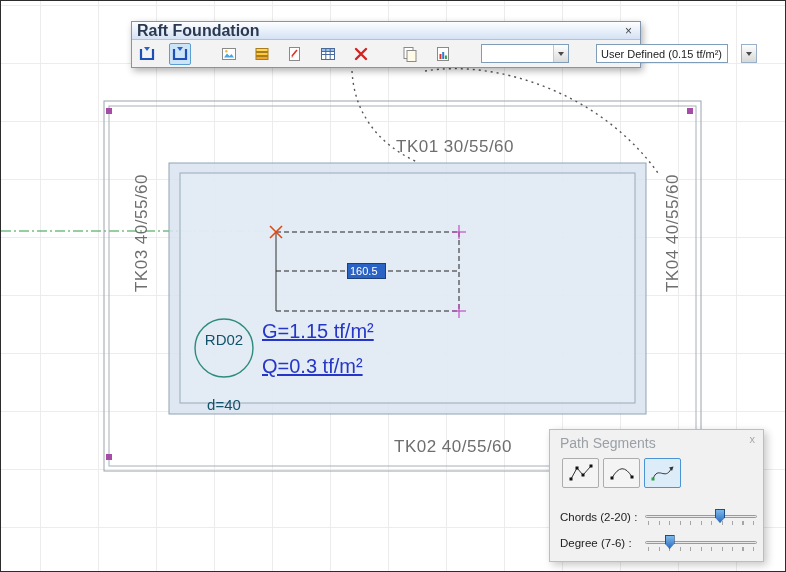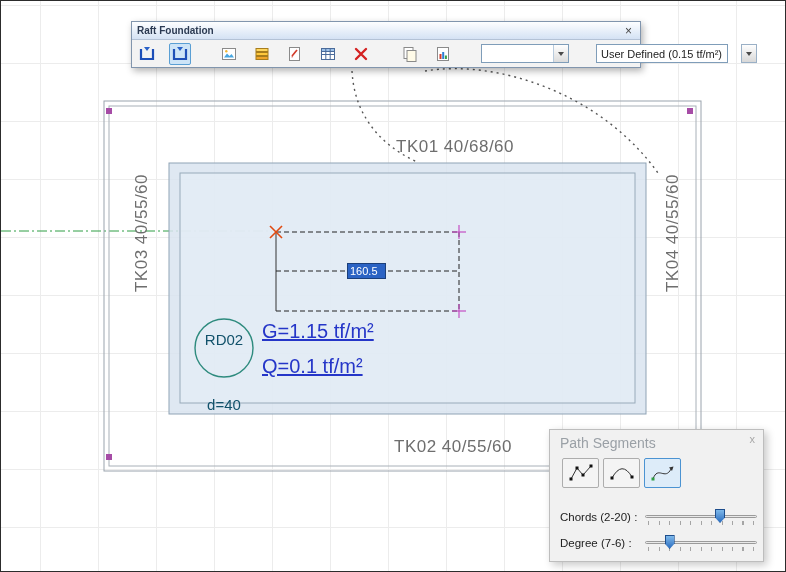--- a/index.html
+++ b/index.html
@@ -30,21 +30,21 @@
   .toolbar{
     position:absolute;left:130px;top:20px;width:510px;
     border:1px solid #8195ad;background:#f3f3f3;
     box-shadow:2px 3px 7px rgba(0,0,0,.3);
   }
   .tb-title{
     height:18px;display:flex;align-items:center;
     background:linear-gradient(#fdfeff,#d4e2f4);
     border-bottom:1px solid #b3c2d6;padding:0 5px;
   }
-  .tb-title-text{font-size:10px;font-weight:bold;color:#2b3a52;flex:1;}
+  .tb-title-text{font-size:16px;font-weight:bold;color:#2b3a52;flex:1;}
   .tb-close{font-size:12px;color:#444;line-height:12px;padding:0 3px;cursor:default;}
   .tb-body{height:27px;display:flex;align-items:center;padding:0 4px;gap:11px;}
   .tbicon{width:22px;height:22px;display:flex;align-items:center;justify-content:center;
     border:1px solid transparent;border-radius:2px;flex:0 0 auto;}
   .tbicon.sel{background:#cde4f7;border-color:#5a9fd4;}
   .tb-gap{width:5px;flex:0 0 auto;}
   .combo{height:19px;background:#fff;border:1px solid #7f9db9;display:flex;align-items:center;
     font-size:11px;color:#222;flex:0 0 auto;}
   .combo .val{flex:1;padding:0 4px;white-space:nowrap;overflow:hidden;}
   .combo .arrow-box{width:15px;height:100%;border-left:1px solid #b9cbdd;
@@ -119,27 +119,27 @@
     </g>
 
     <circle cx="223" cy="347" r="29" fill="none" stroke="#2e8b7e" stroke-width="1.4"></circle>
 
     <g fill="none" stroke="#555" stroke-width="1.4" stroke-dasharray="2 4">
       <path d="M351 70 C 353 110, 375 142, 416 161"></path>
       <path d="M424 70 C 495 58, 600 92, 657 172"></path>
     </g>
   </svg>
 
-  <div class="cad-label" style="left:395px;top:136px;">TK01 40/68/60</div>
+  <div class="cad-label" style="left:395px;top:136px;">TK01 30/55/60</div>
   <div class="cad-label" style="left:393px;top:436px;">TK02 40/55/60</div>
   <div class="cad-label vert" style="left:80px;top:222px;">TK03 40/55/60</div>
   <div class="cad-label vert" style="left:611px;top:222px;">TK04 40/55/60</div>
 
   <div class="load-text" style="left:261px;top:319px;">G=1.15 tf/m²</div>
-  <div class="load-text" style="left:261px;top:354px;">Q=0.1 tf/m²</div>
+  <div class="load-text" style="left:261px;top:354px;">Q=0.3 tf/m²</div>
 
   <div class="tag-text" style="left:193px;top:330px;">RD02</div>
   <div class="tag-text" style="left:193px;top:351px;margin-top:44px;">d=40</div>
 
   <input class="dim-input" value="160.5" style="">
 
   <div class="toolbar">
     <div class="tb-title">
       <span class="tb-title-text">Raft Foundation</span>
       <span class="tb-close">×</span>

